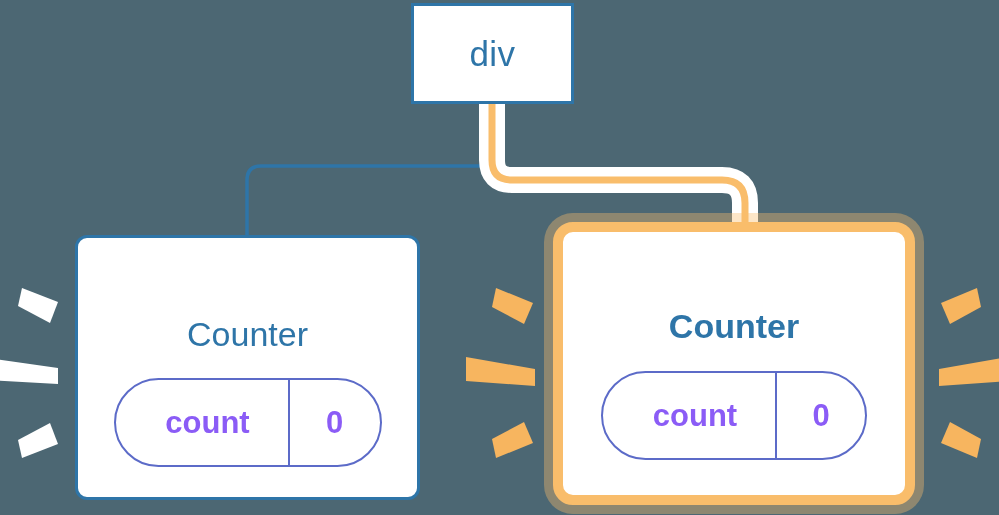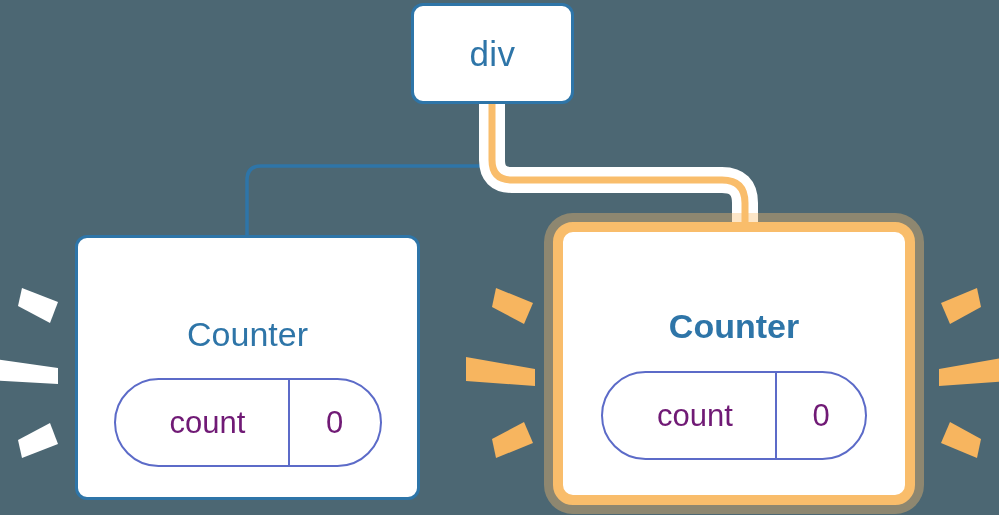--- a/index.html
+++ b/index.html
@@ -37,21 +37,21 @@
     align-items: center;
     justify-content: center;
   }
 
   .node-div {
     left: 411px;
     top: 3px;
     width: 163px;
     height: 101px;
     border: 3px solid #2e75a8;
-    border-radius: 12px;
+    border-radius: 0;
     justify-content: center;
     z-index: 6;
   }
   .node-div .node-title {
     font-size: 35px;
     color: #2e75a8;
     font-weight: 400;
     letter-spacing: 0.5px;
     line-height: 1;
   }
@@ -119,23 +119,23 @@
   }
   .pill-b {
     width: 266px;
     height: 89px;
     margin-top: 28px;
   }
   .pill-key, .pill-val {
     display: flex;
     align-items: center;
     justify-content: center;
-    color: #701a75;
+    color: #8b5cf6;
     font-size: 31px;
-    font-weight: 400;
+    font-weight: 700;
     line-height: 1;
   }
   .pill-key {
     flex: 0 0 auto;
     width: 172px;
     padding-left: 12px;
     box-sizing: border-box;
     justify-content: center;
   }
   .pill-divider {

